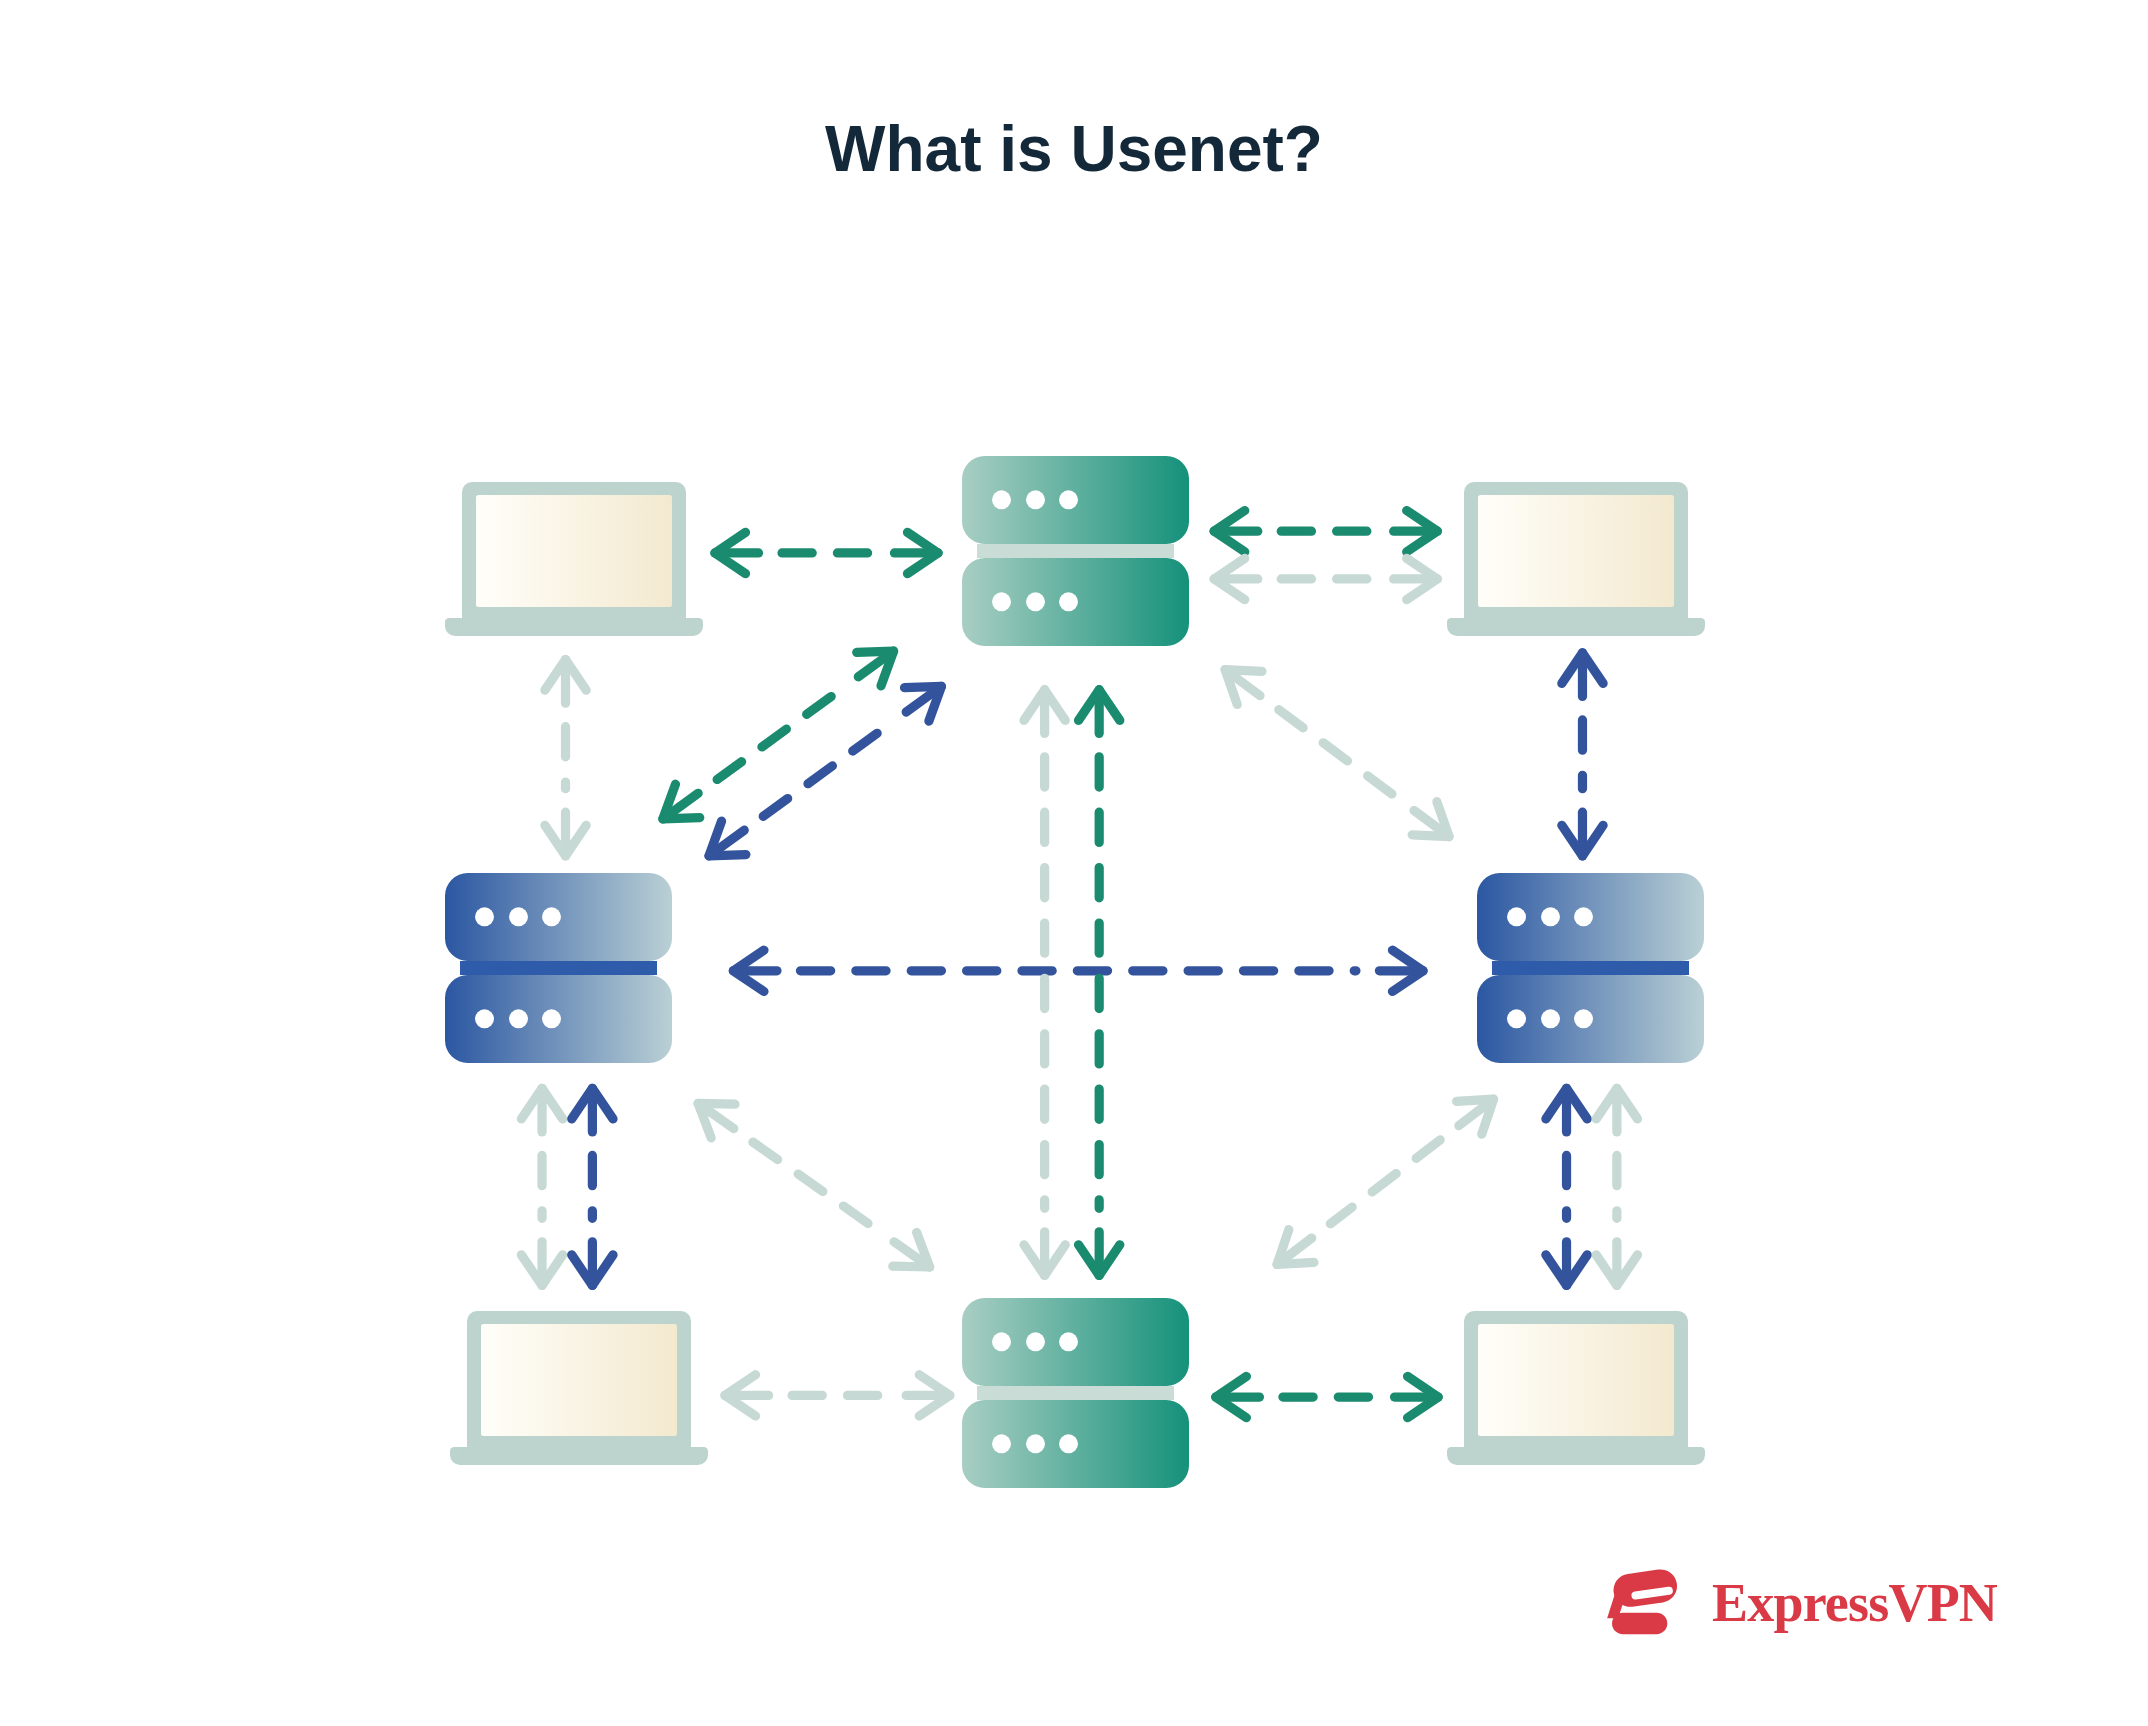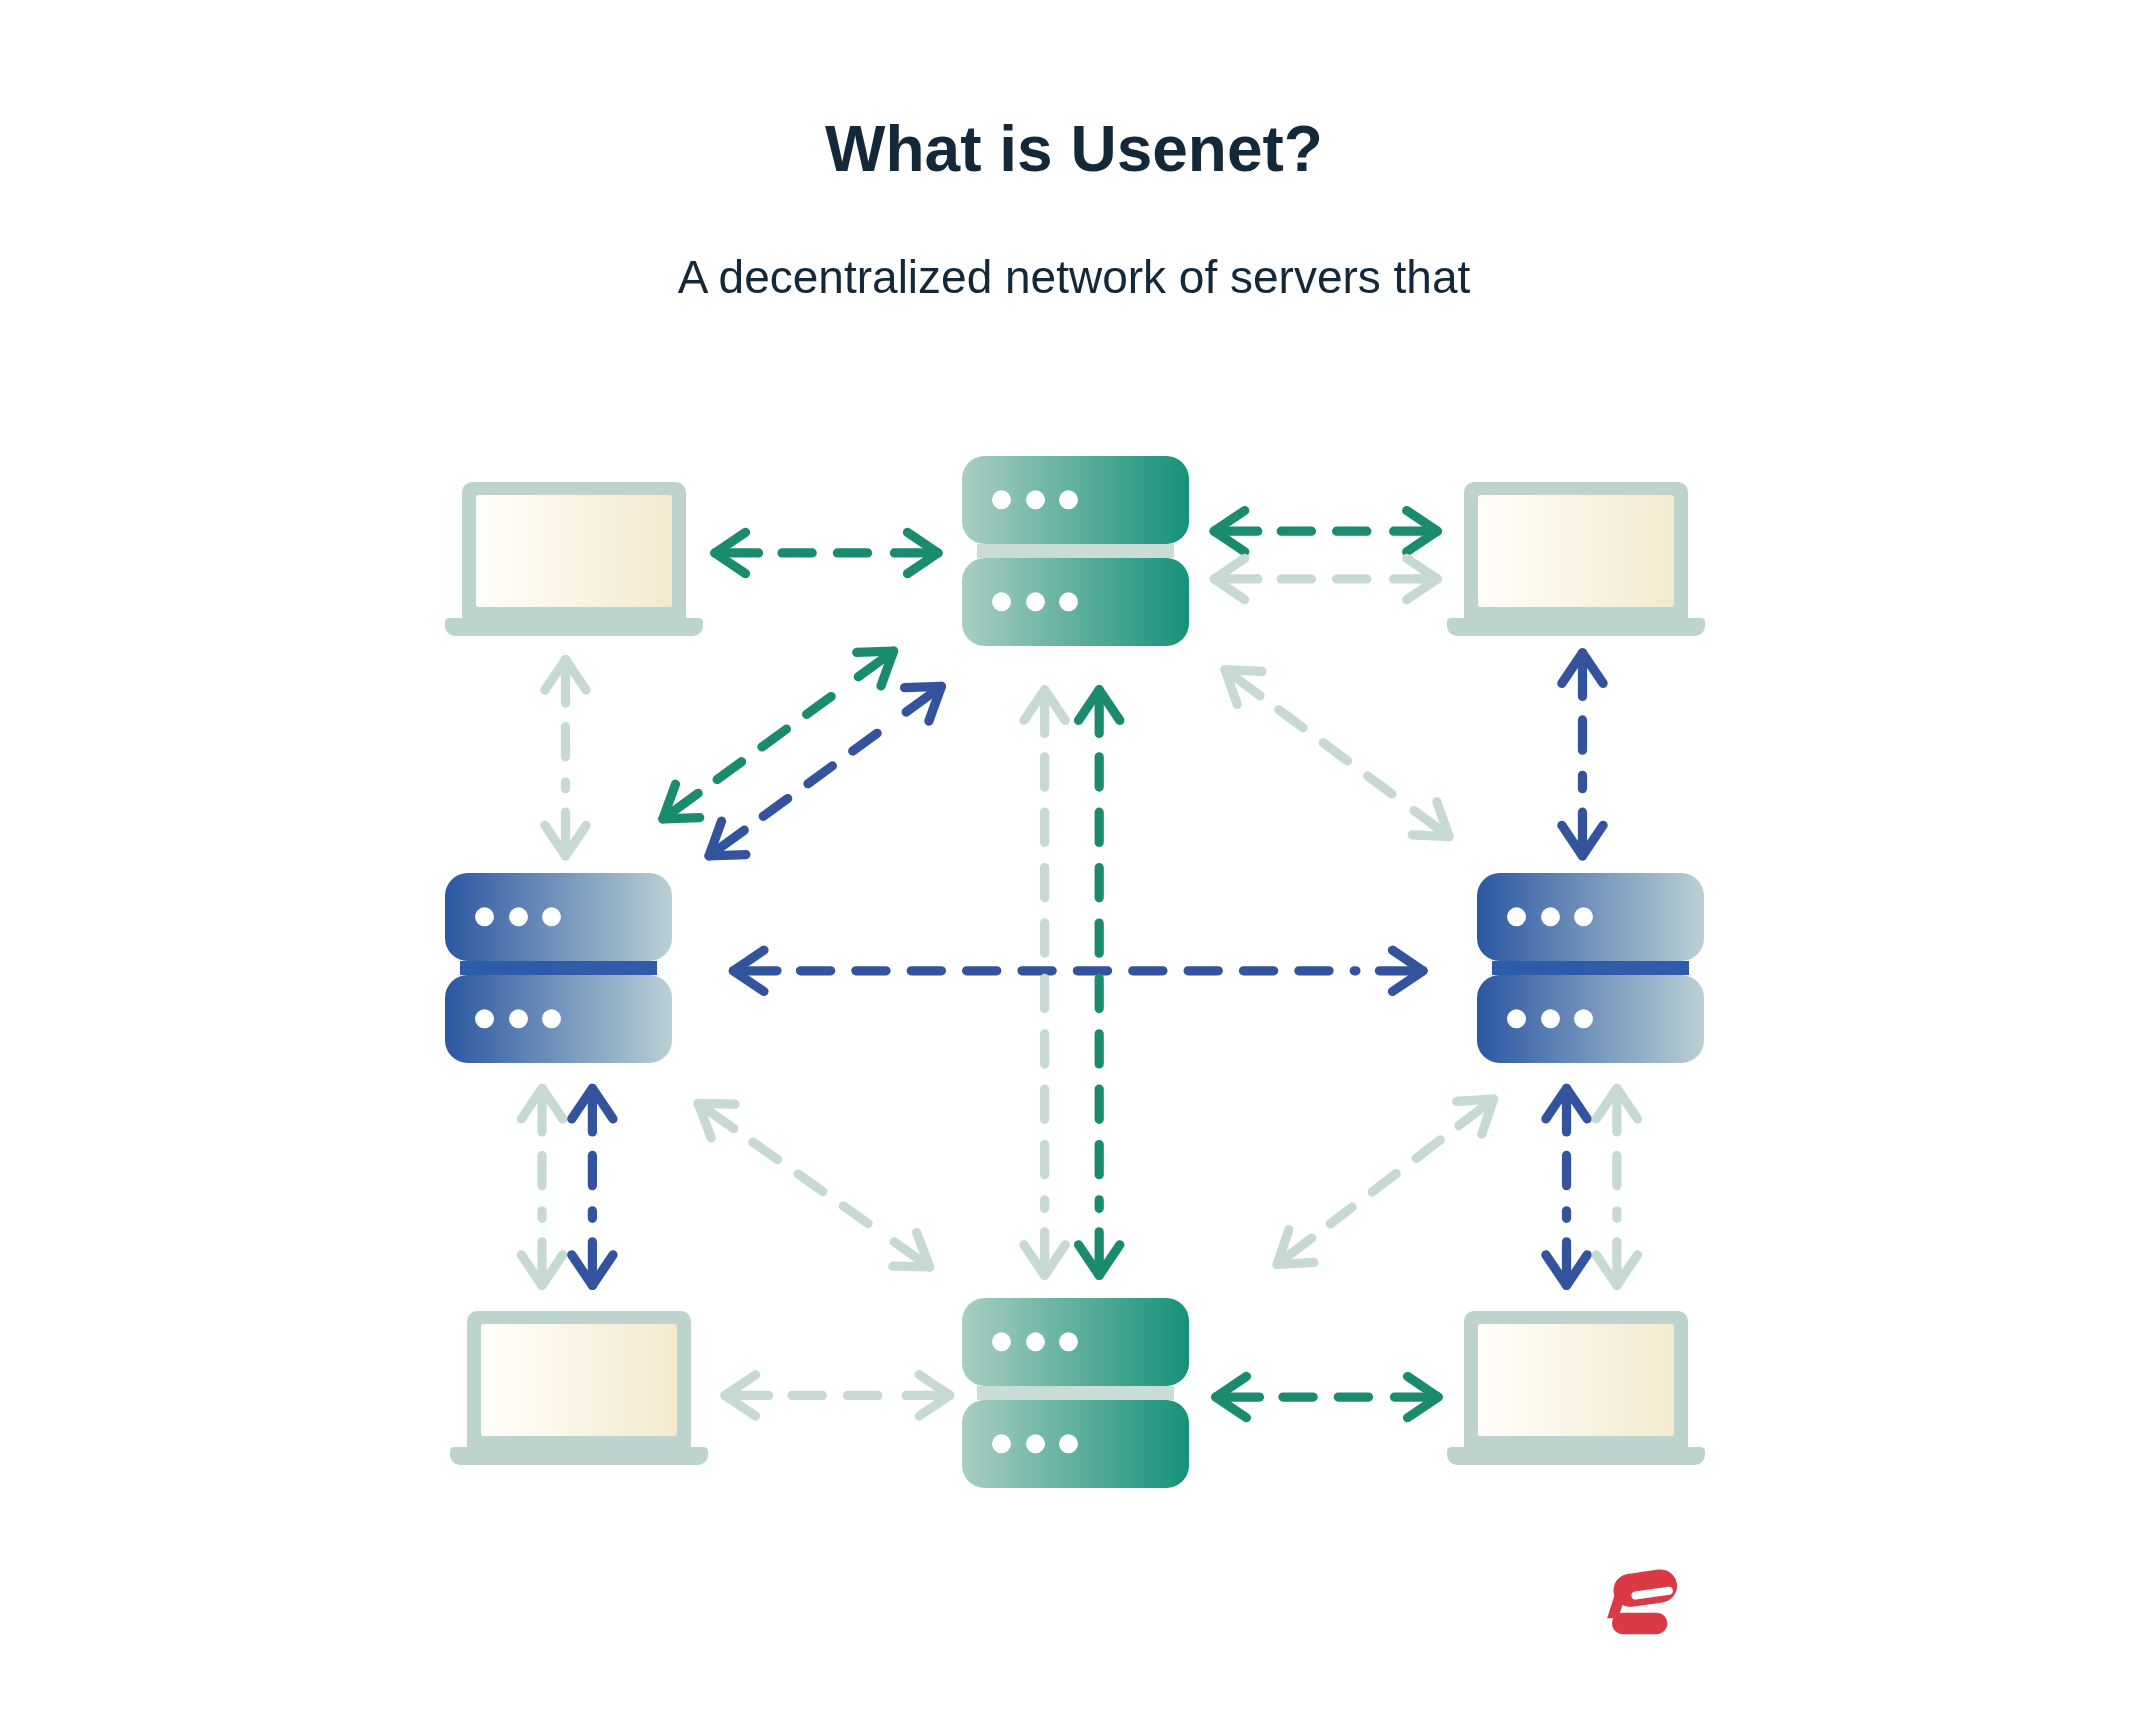--- a/index.html
+++ b/index.html
@@ -49,21 +49,21 @@
   .wordmark{
     font-family:"Liberation Serif",serif;font-weight:700;
     font-size:54px;color:#d93a46;letter-spacing:-0.8px;white-space:nowrap;
   }
 </style>
 </head>
 <body>
 
 <h1 class="page-title">What is Usenet?</h1>
 
-<p class="subtitle"><span>A decentralized network of servers that</span><br></p>
+<p class="subtitle"><br></p>
 
 <div id="diagram">
   <svg id="edges" width="2148" height="1726" viewBox="0 0 2560 2057">
       <g stroke="#1b8b6f" fill="none" stroke-width="11" stroke-linecap="round" stroke-linejoin="round">
         <line x1="852" y1="659" x2="904" y2="659"></line>
         <line x1="1118" y1="659" x2="1066" y2="659"></line>
         <line x1="932" y1="659" x2="1038" y2="659" stroke-dasharray="36 30"></line>
         <path d="M888.4776531924218 683.6044877527129 L852 659 L888.4776531924218 634.3955122472871"></path>
         <path d="M1081.522346807578 634.3955122472871 L1118 659 L1081.522346807578 683.6044877527129"></path>
       </g>
@@ -293,14 +293,15 @@
   <svg viewBox="0 0 66 56" aria-hidden="true">
     <g fill="#d93a46">
       <g transform="rotate(-8 36 15)">
         <rect x="10" y="2" width="52" height="27" rx="13.5"></rect>
         <rect x="24" y="17" width="34" height="6.5" rx="3.2" fill="#ffffff"></rect>
       </g>
       <polygon points="13,15 22,15 14,40 5,40"></polygon>
       <rect x="9" y="35.5" width="45" height="17.5" rx="8.7"></rect>
     </g>
   </svg>
+  <span class="wordmark">ExpressVPN</span>
 </div>
 
 
 </body></html>

